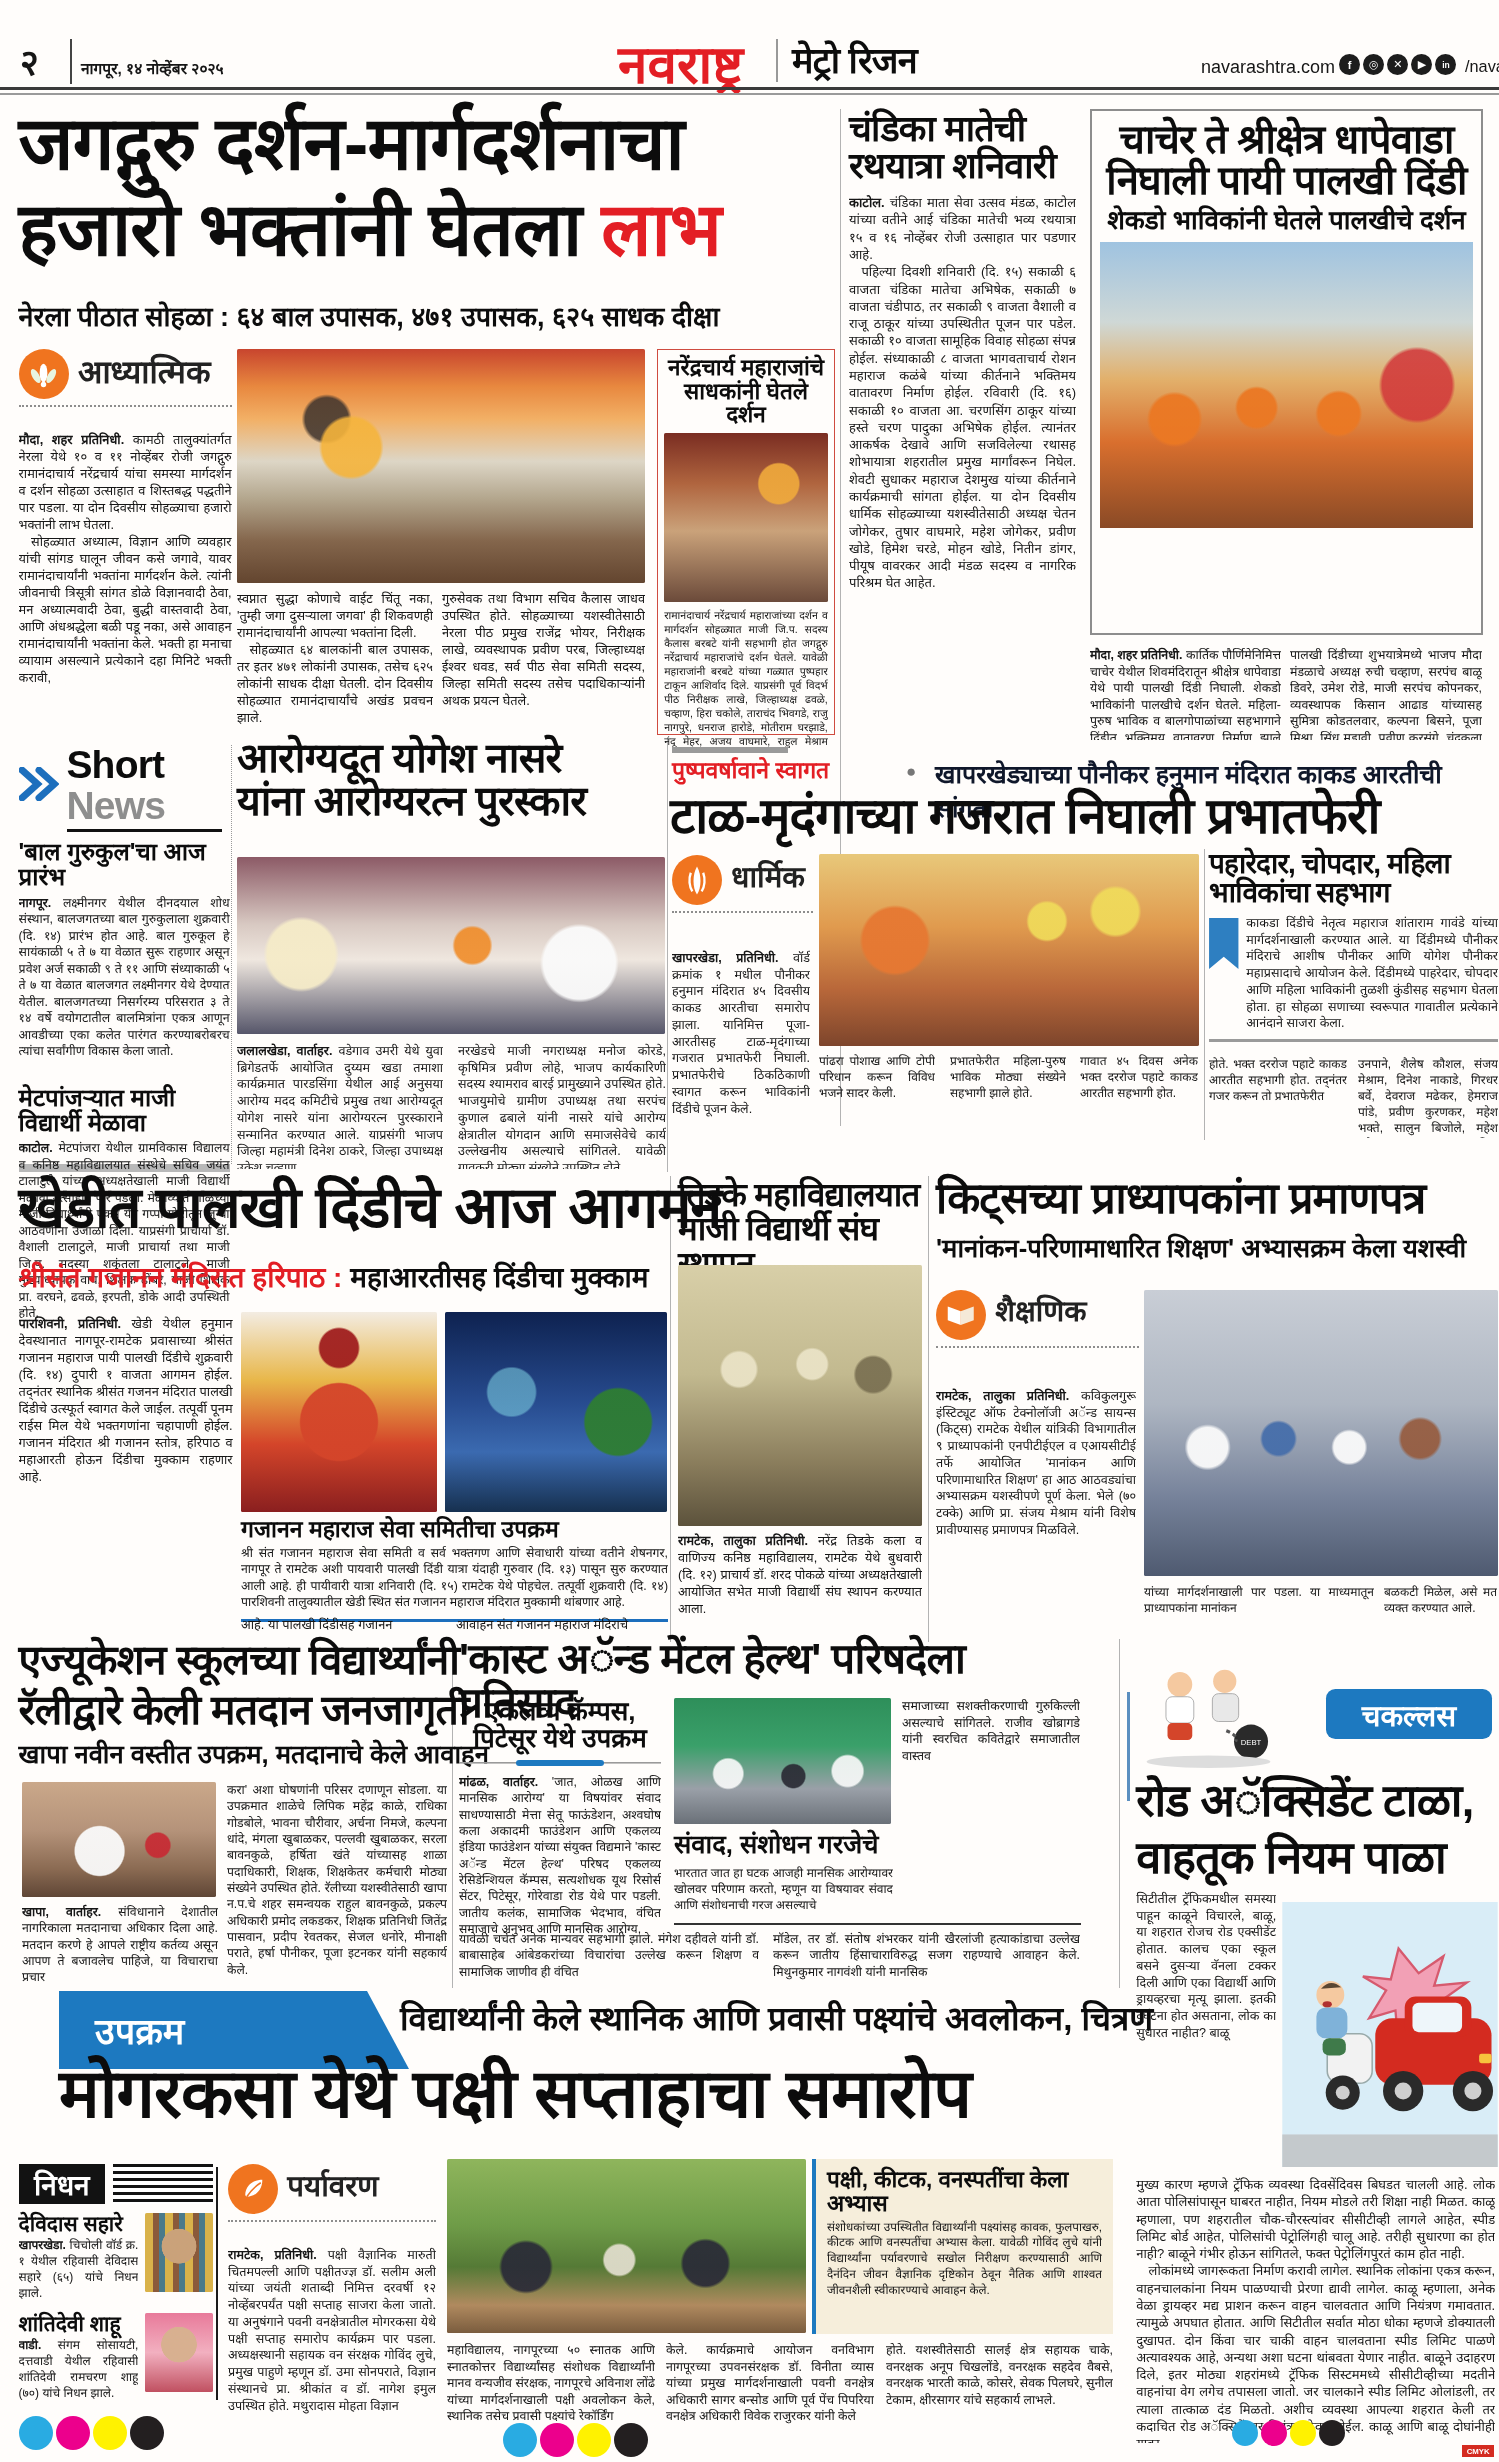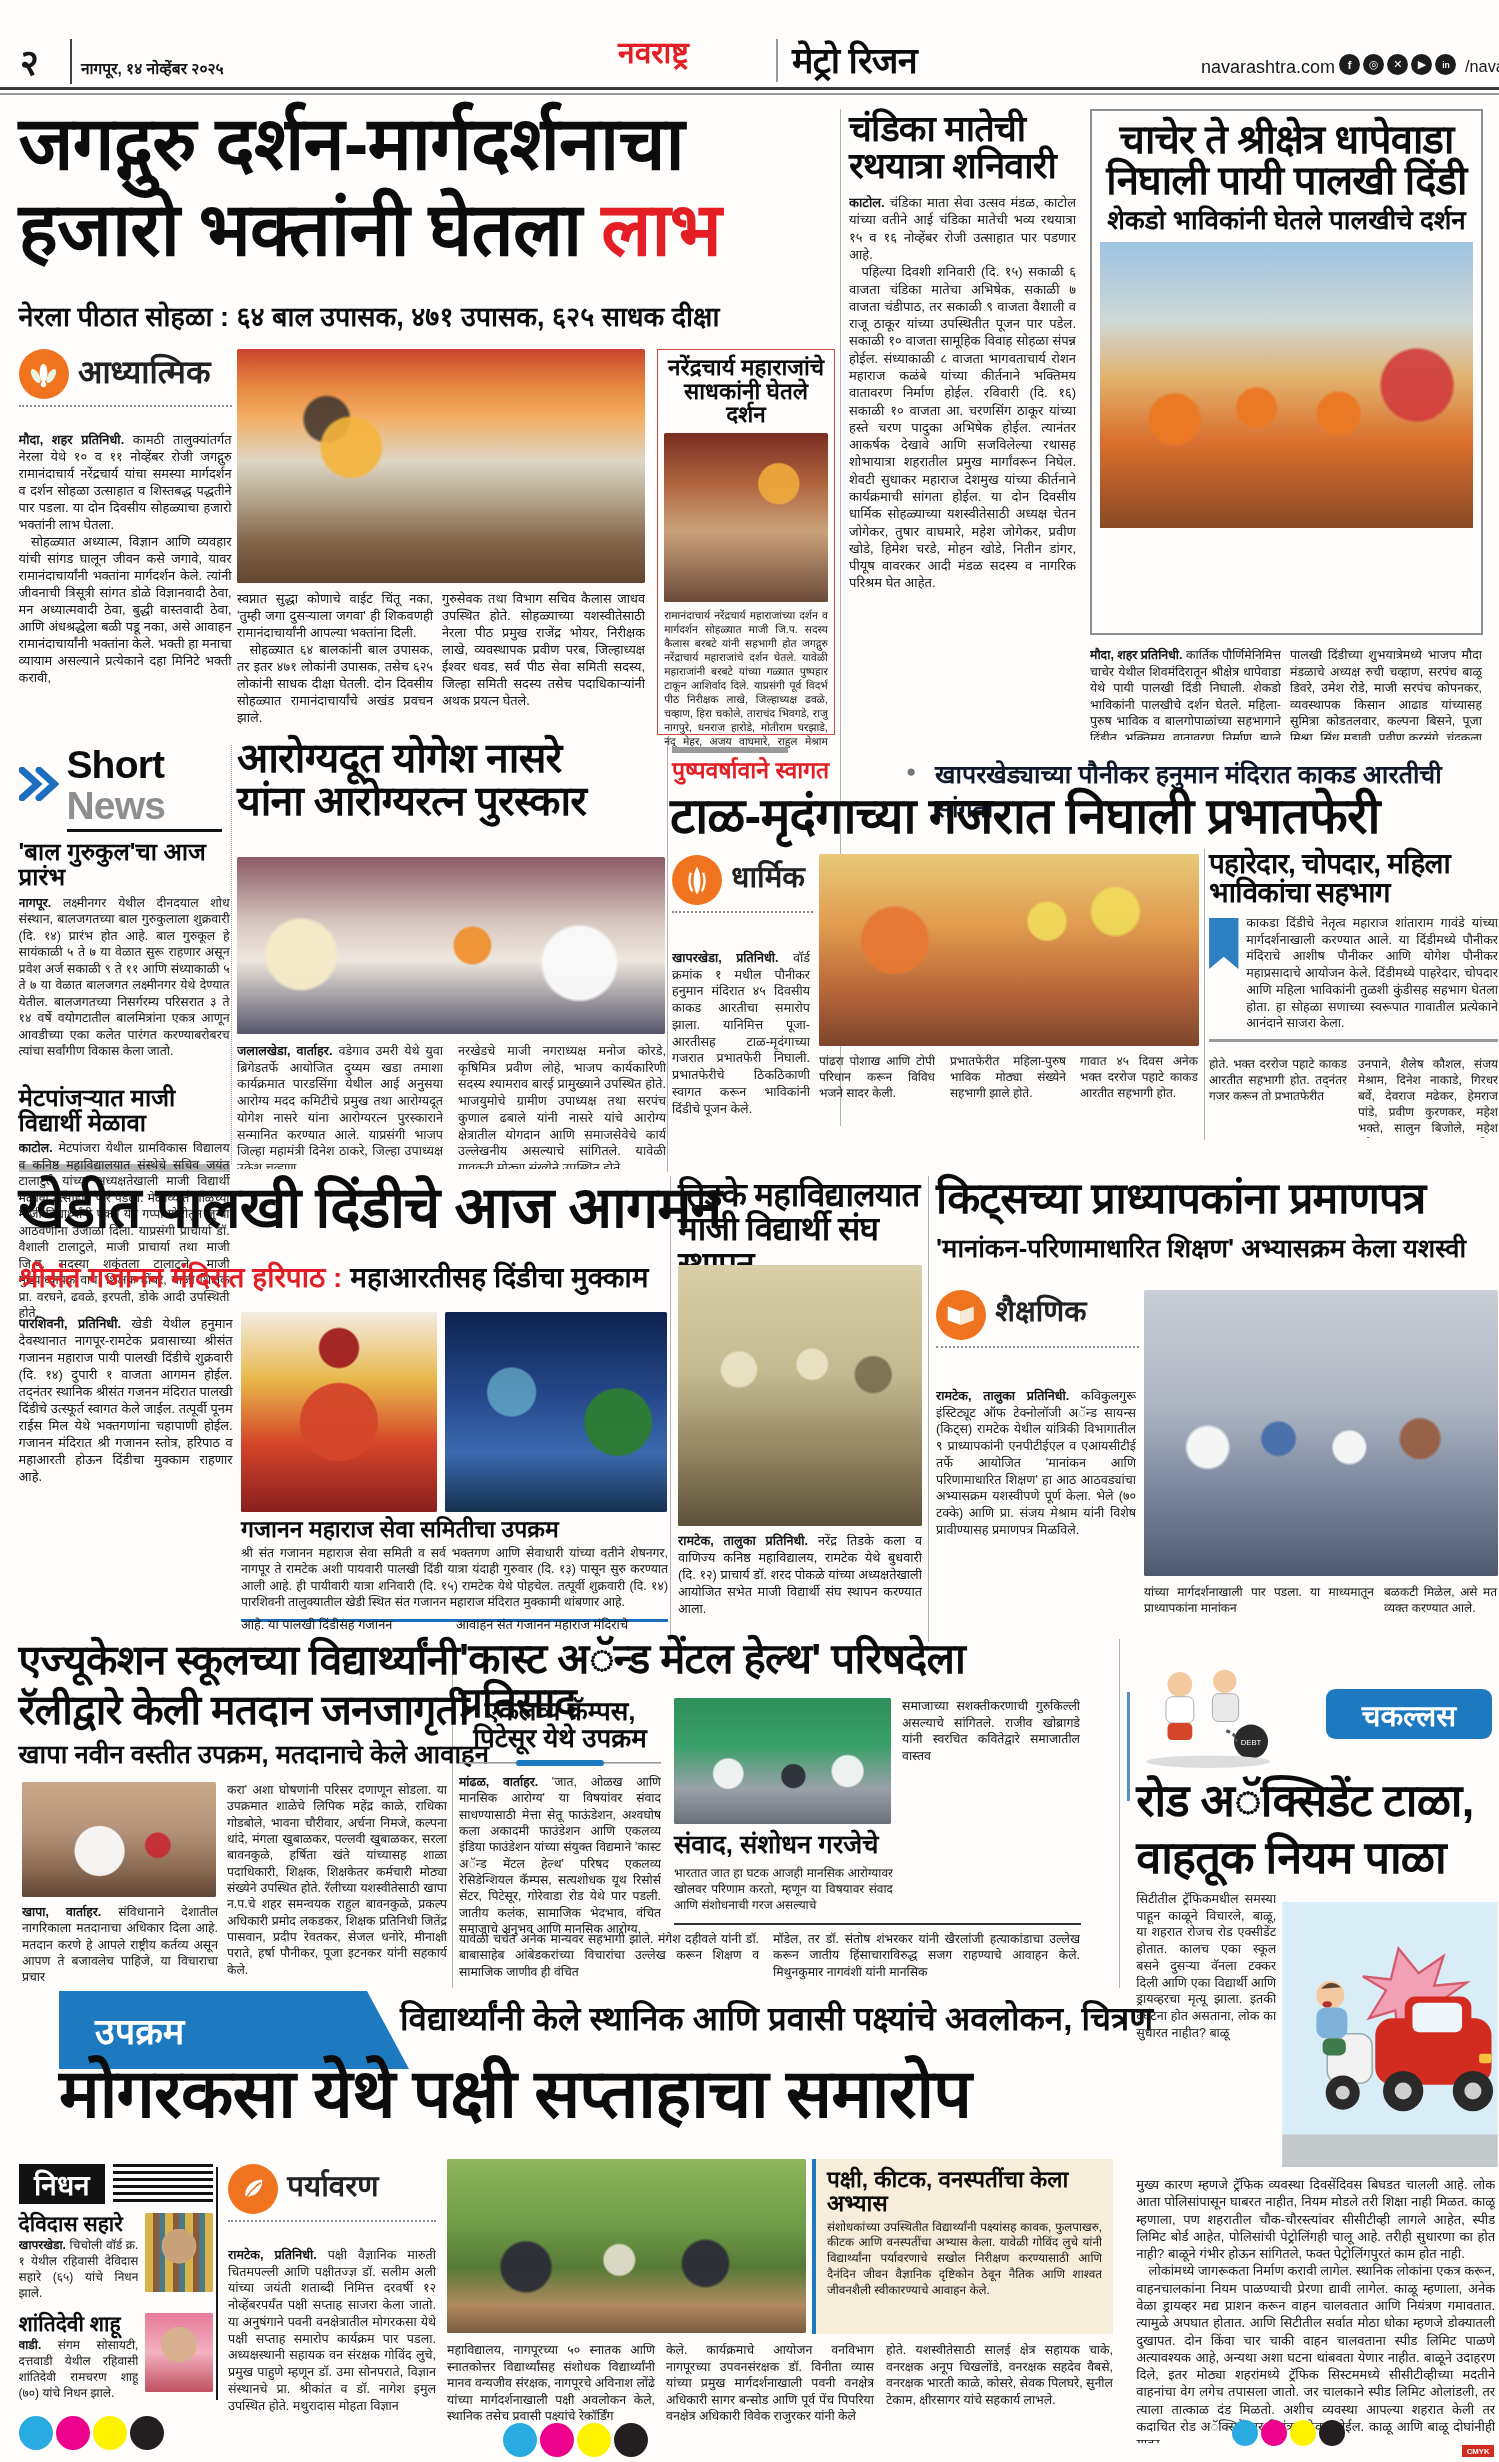--- a/index.html
+++ b/index.html
@@ -37,21 +37,21 @@
        clip-path:polygon(0 0,88% 0,100% 100%,0 100%);padding-left:36px}
 </style>
 </head>
 <body>
 
 <div id="page">
 
   <div class="abs" style="left:20px;top:37px;font-size:36px;font-weight:bold">२</div>
   <div class="abs" style="left:70px;top:39px;width:1.6px;height:45px;background:#444"></div>
   <div class="abs" style="left:81px;top:57px;font-size:15.5px;font-weight:bold">नागपूर, १४ नोव्हेंबर २०२५</div>
-  <div class="abs hl red" style="left:618px;top:37px;font-size:30px;letter-spacing:0">नवराष्ट्र</div>
+  <div class="abs hl red" style="left:618px;top:37px;font-size:53px;letter-spacing:0">नवराष्ट्र</div>
   <div class="abs" style="left:776px;top:39px;width:2.3px;height:43px;background:#999"></div>
   <div class="abs hl" style="left:792px;top:42px;font-size:36px">मेट्रो रिजन</div>
   <div class="abs" style="left:1201px;top:57px;font-size:18px">navarashtra.com</div>
   <div class="abs" style="left:1336px;top:54px">
     <span class="soc">f</span><span class="soc">◎</span><span class="soc">✕</span><span class="soc">▶</span><span class="soc" style="font-size:8.5px">in</span>
   </div>
   <div class="abs" style="left:1465px;top:57px;font-size:16.3px">/navarashtra</div>
   <div class="abs" style="left:0;top:87px;width:1499px;height:3.1px;background:#3a3a3a"></div>
   <div class="abs" style="left:0;top:93px;width:1499px;height:1.6px;background:#9a9a9a"></div>
 

